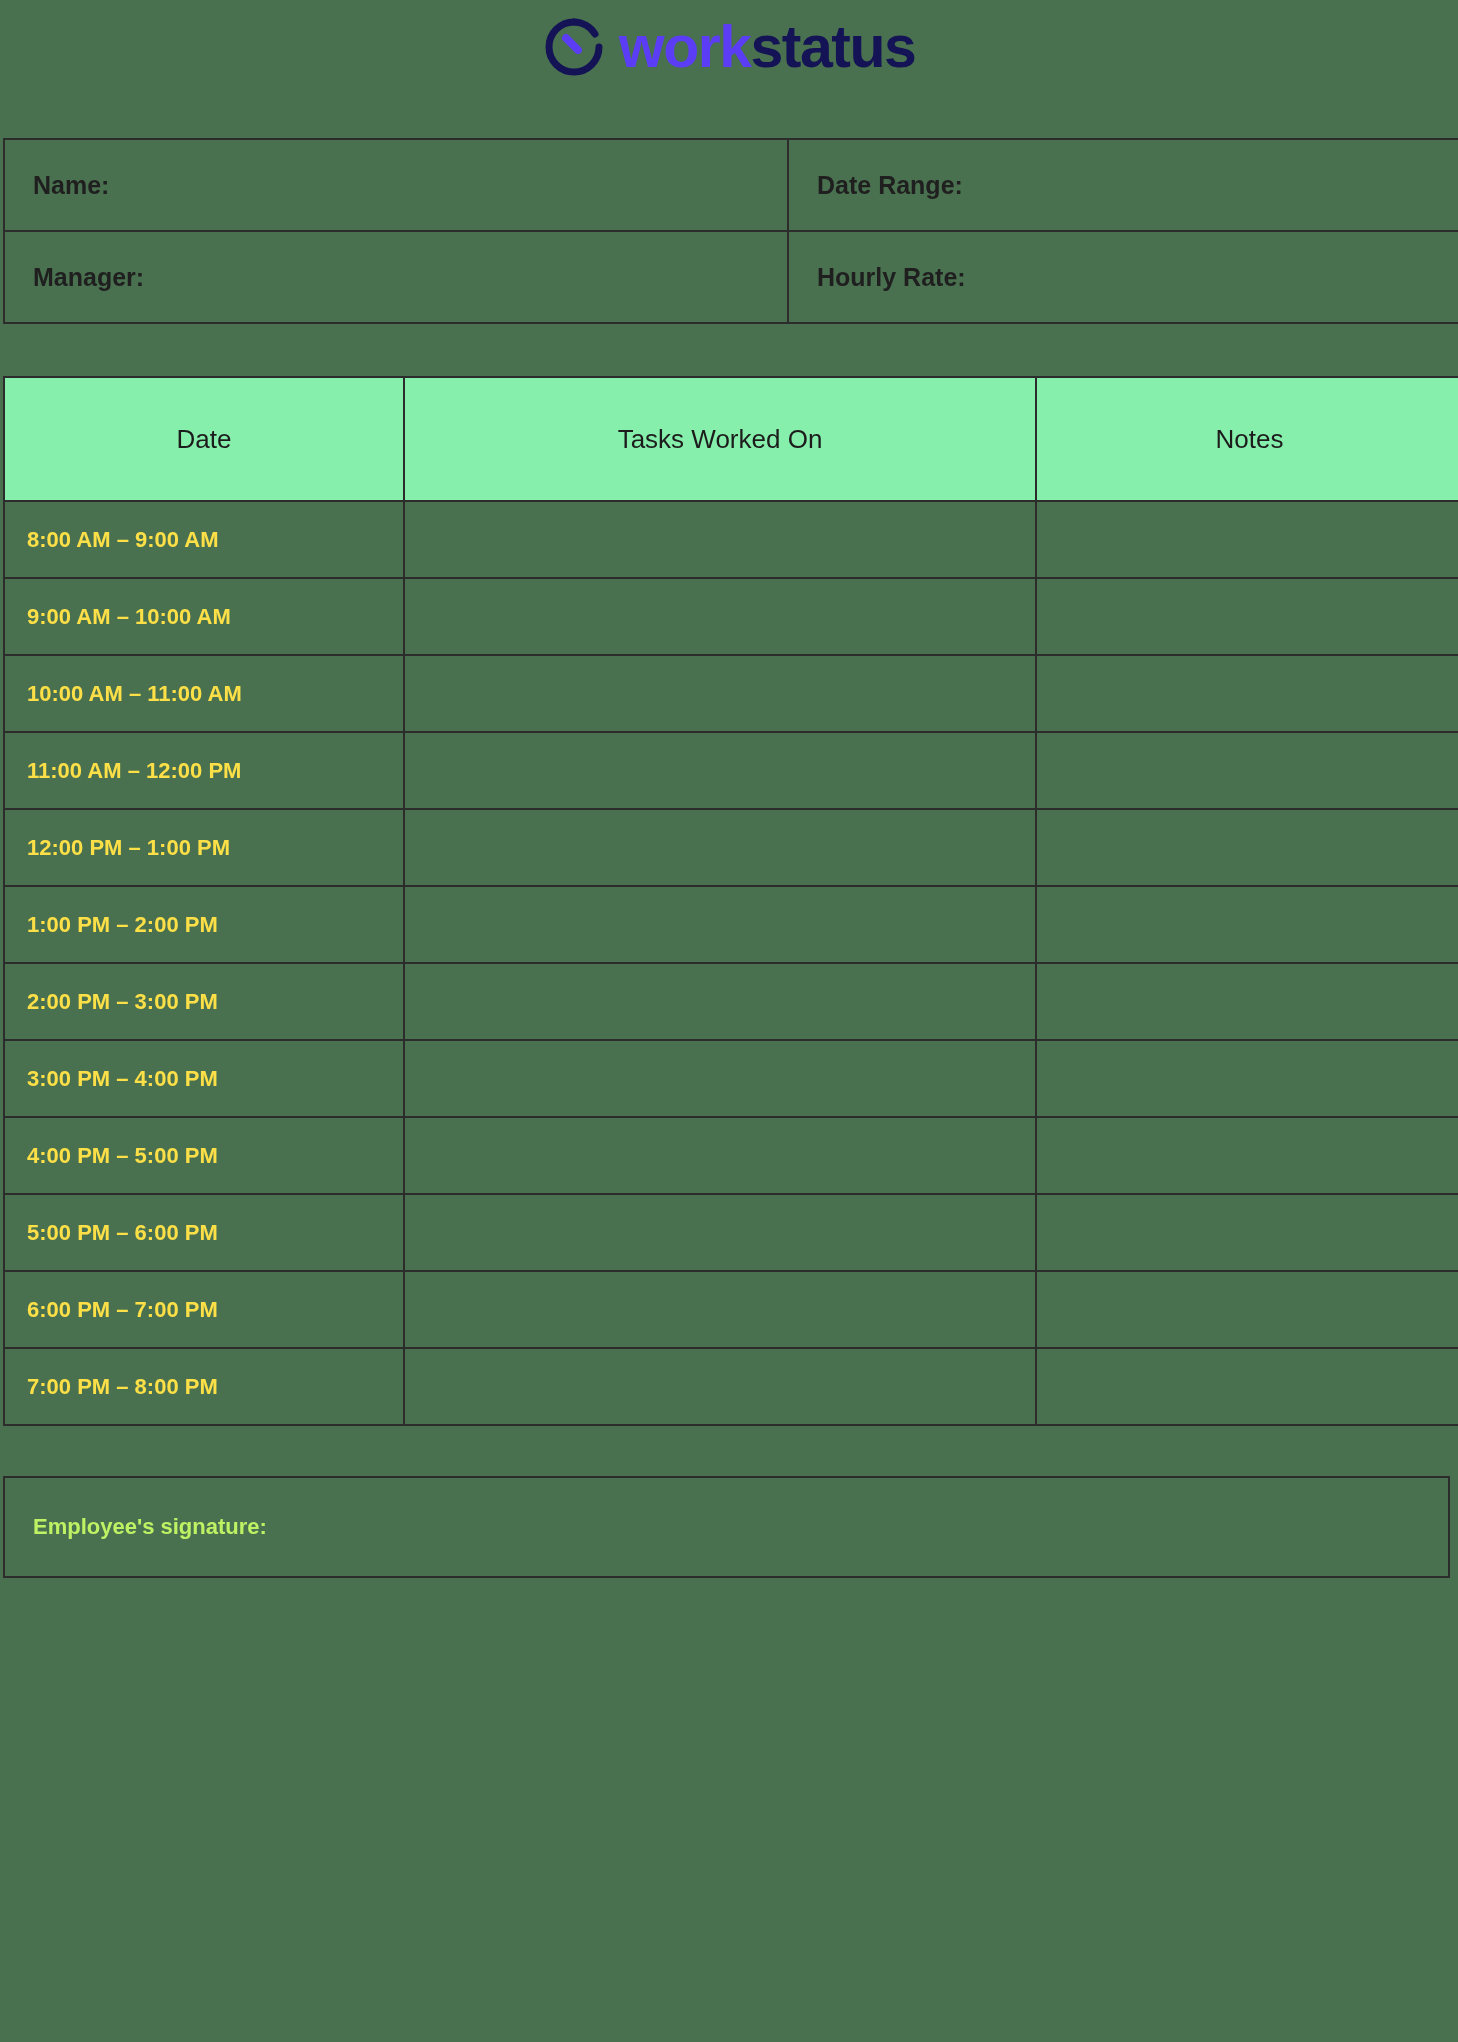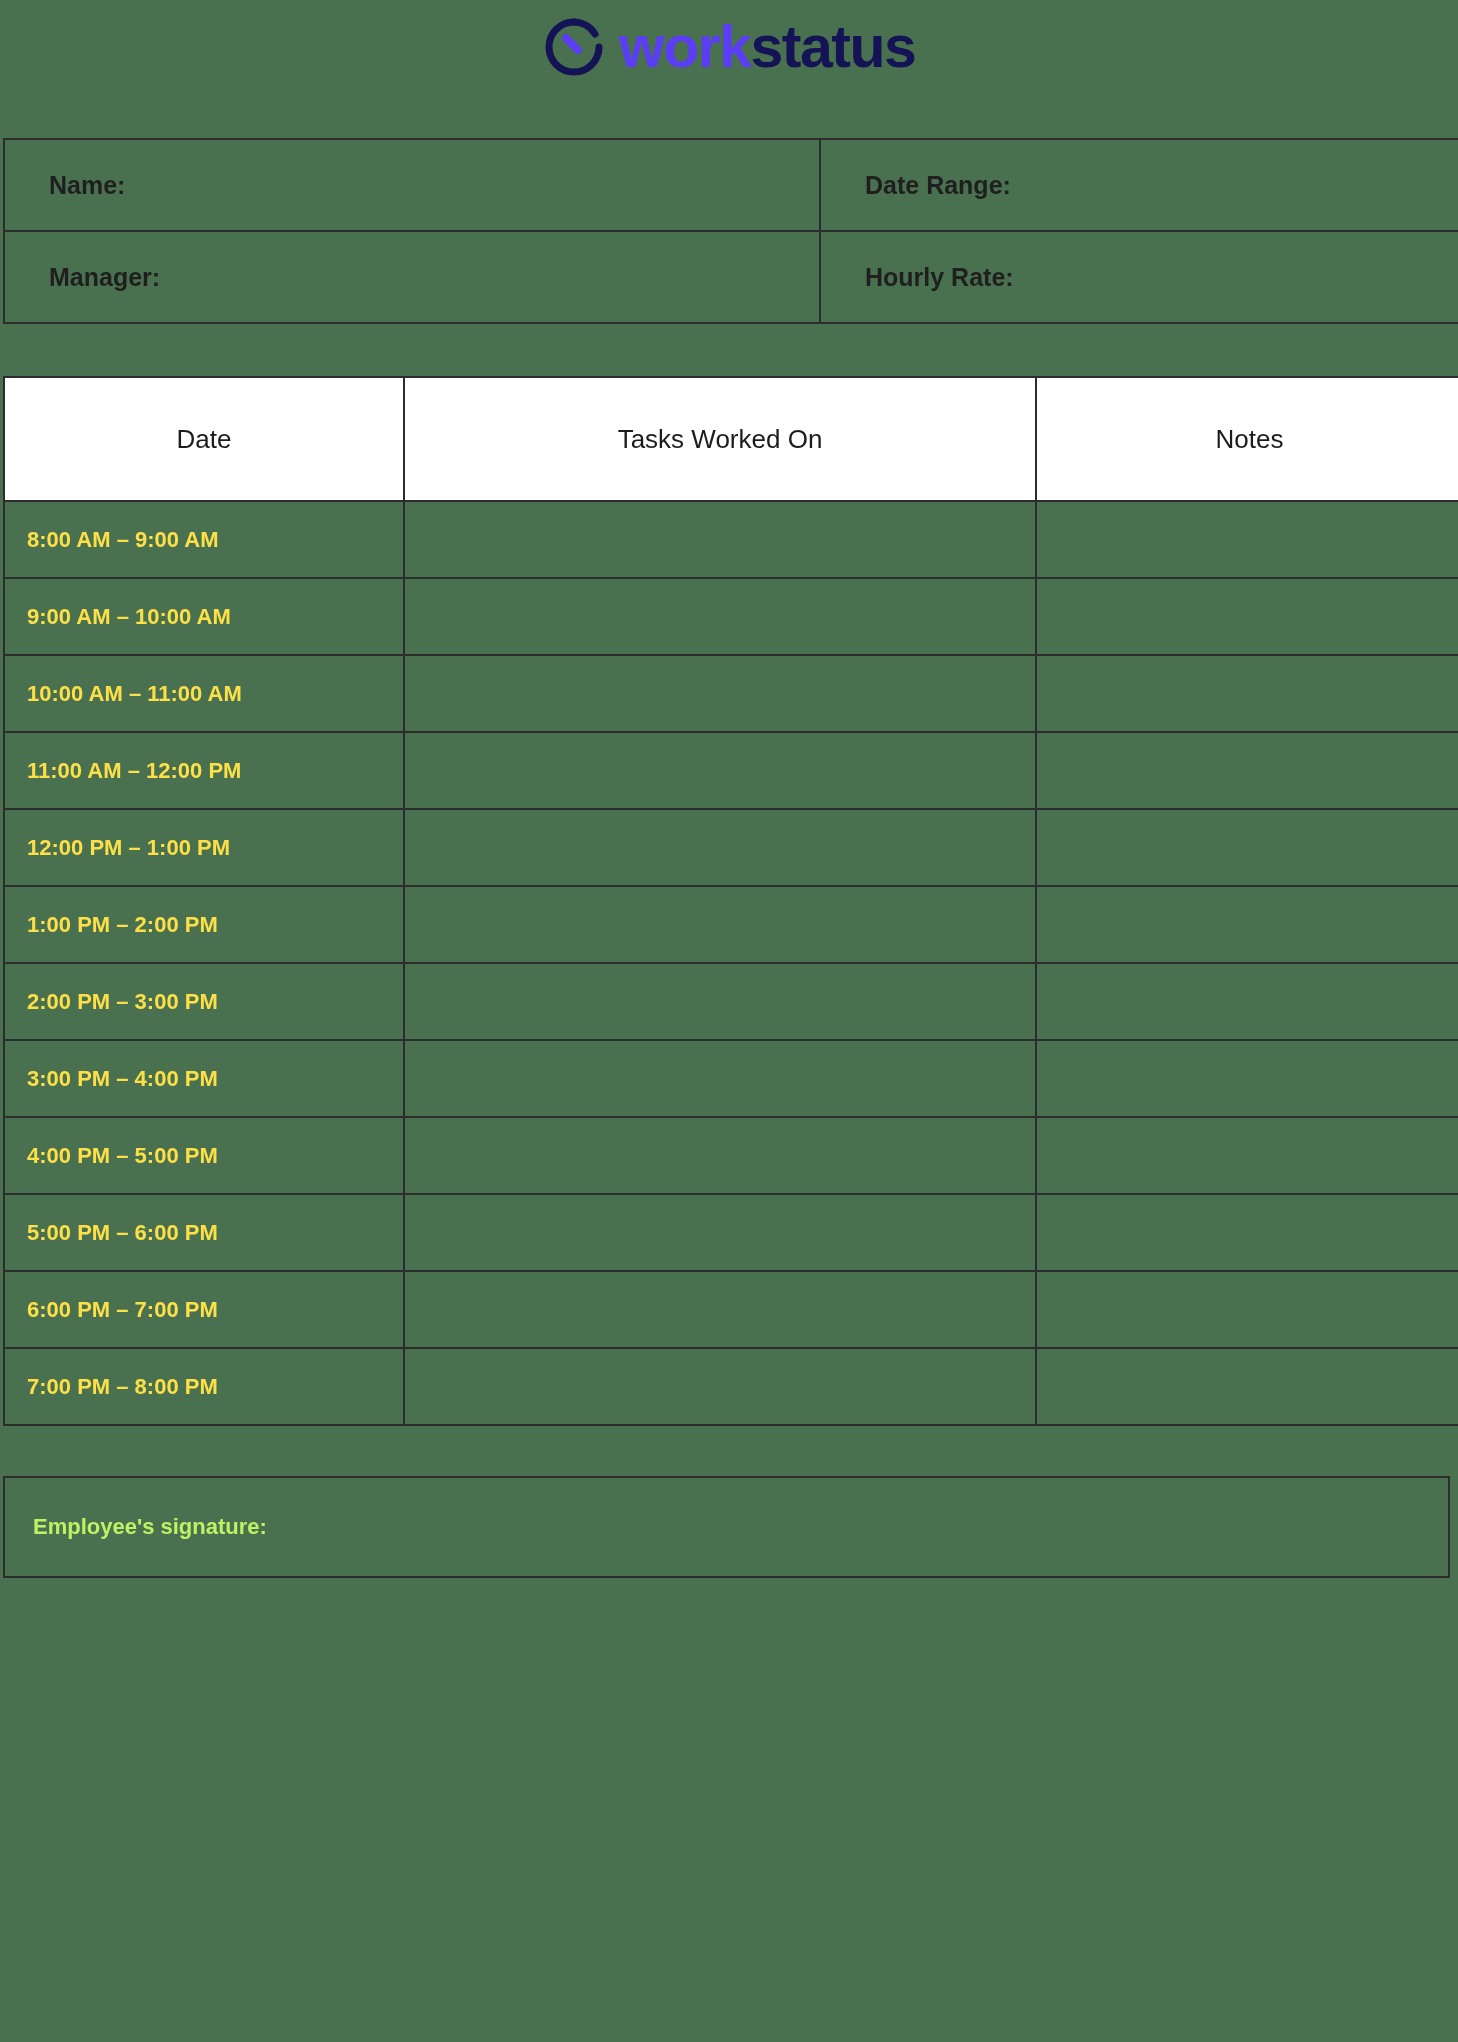--- a/index.html
+++ b/index.html
@@ -63,36 +63,36 @@
   .info-table {
     width: 1447px;
     margin: 52px 0 0 3px;
     border-collapse: collapse;
     table-layout: fixed;
   }
   .info-table td {
     border: 2px solid #2c2c2c;
     height: 90px;
     vertical-align: middle;
-    padding: 0 44px;
+    padding: 0 28px;
     font-size: 25px;
     font-weight: 700;
     color: #1f1f1f;
   }
   .info-table td.wide { width: 726px; }
 
   
   .ts-table {
     width: 1447px;
     margin: 52px 0 0 3px;
     border-collapse: collapse;
     table-layout: fixed;
   }
   .ts-table th {
-    background: #ffffff;
+    background: #86efac;
     border: 2px solid #2c2c2c;
     height: 120px;
     font-size: 26px;
     font-weight: 400;
     color: #1c1c1c;
     text-align: center;
     vertical-align: middle;
   }
   .ts-table td {
     border: 2px solid #2c2c2c;

